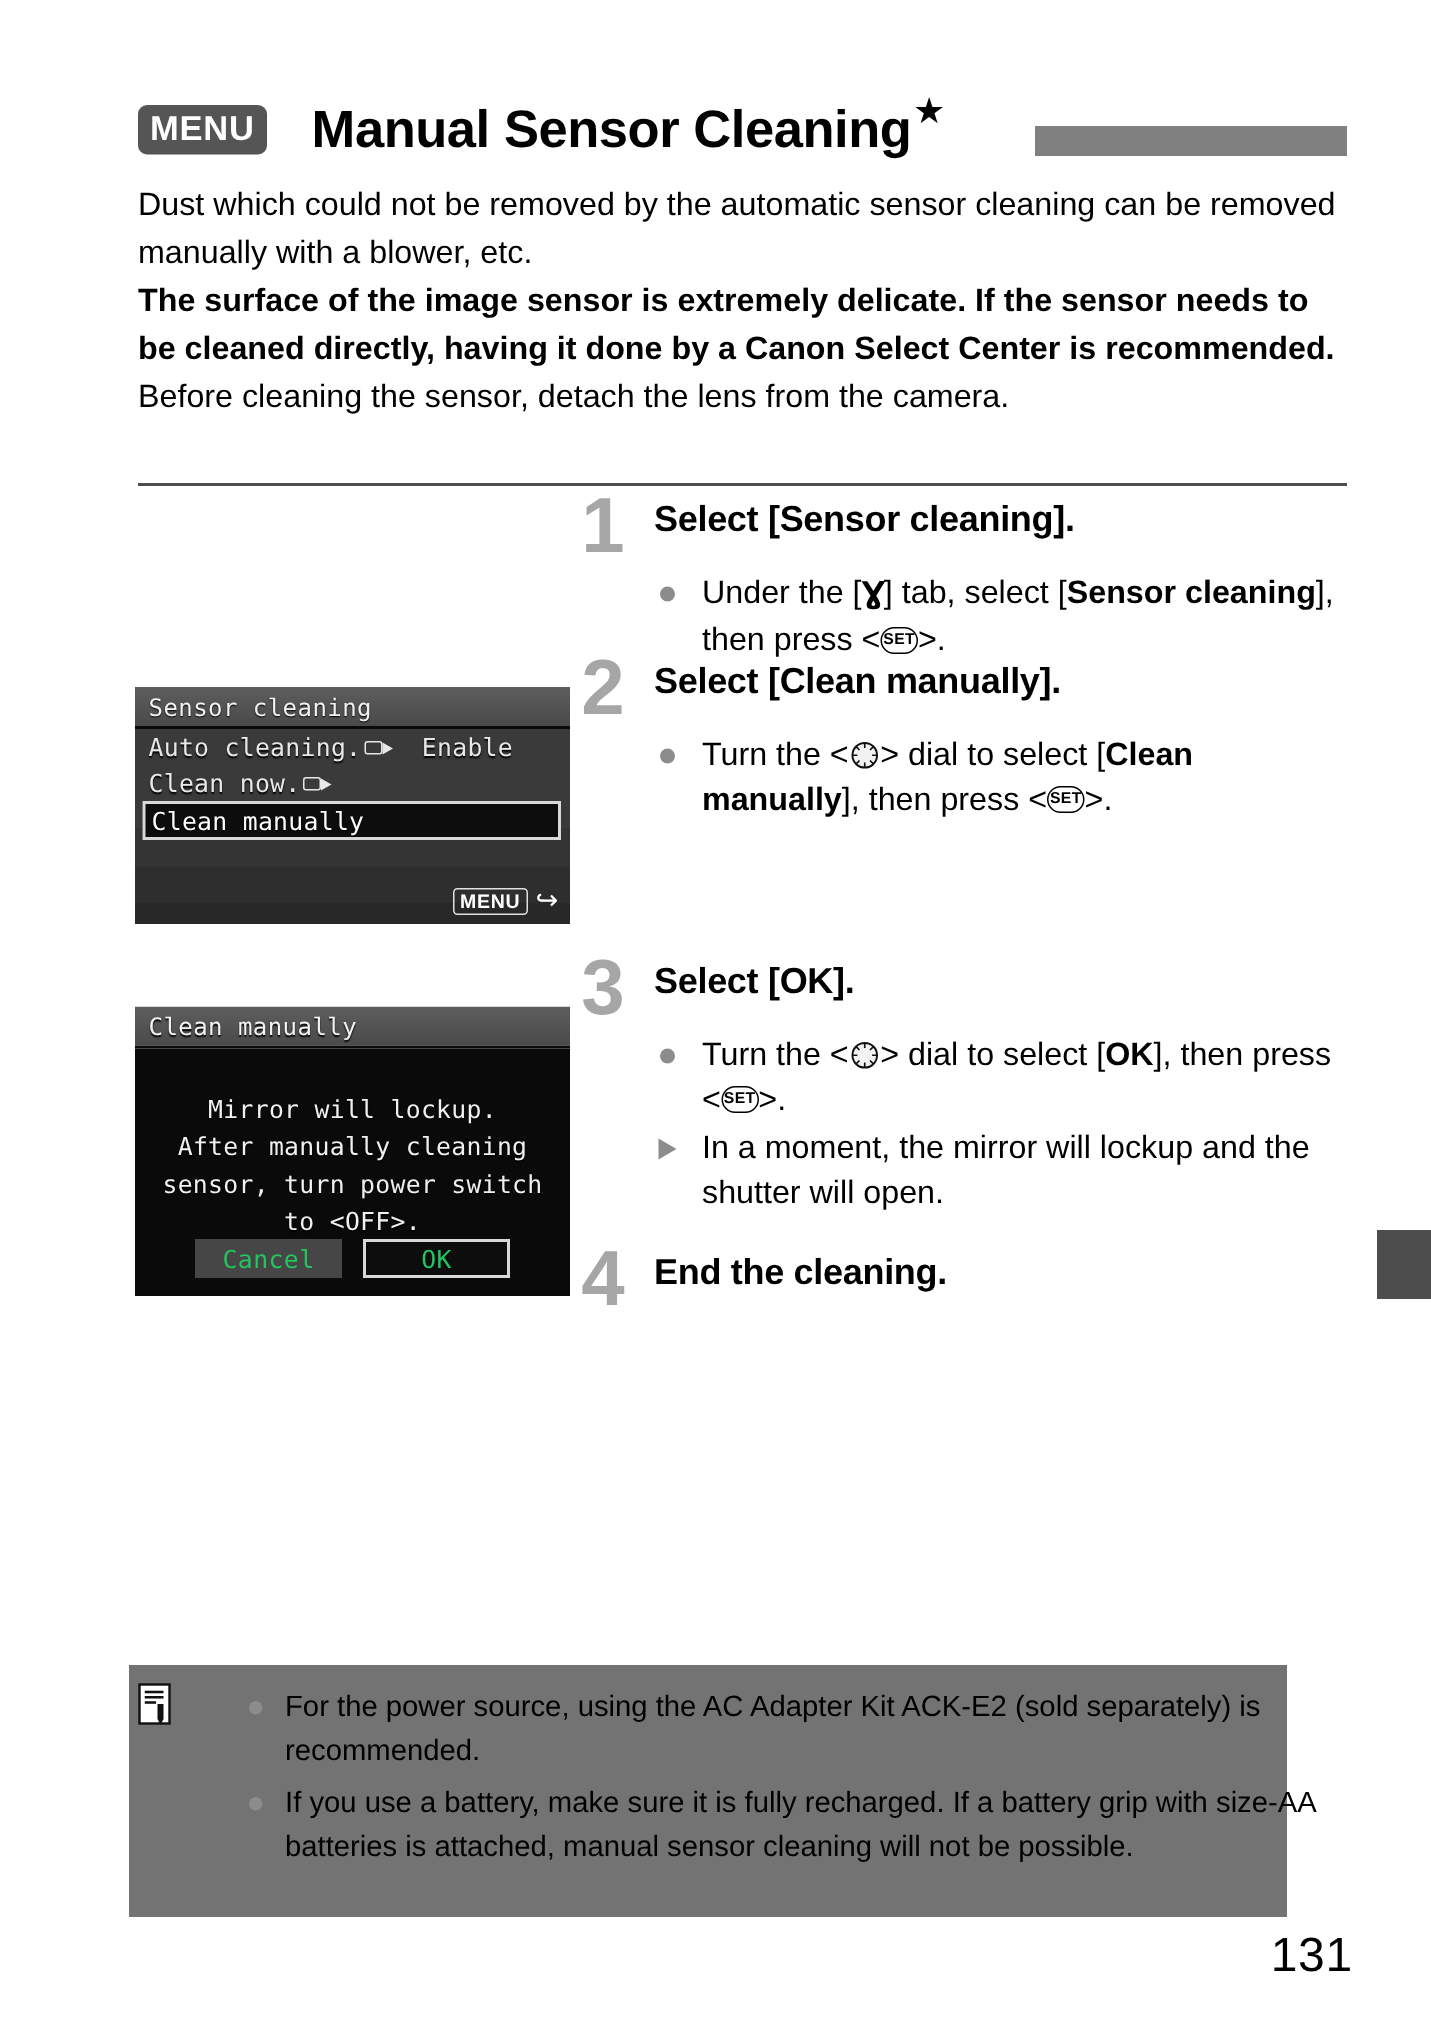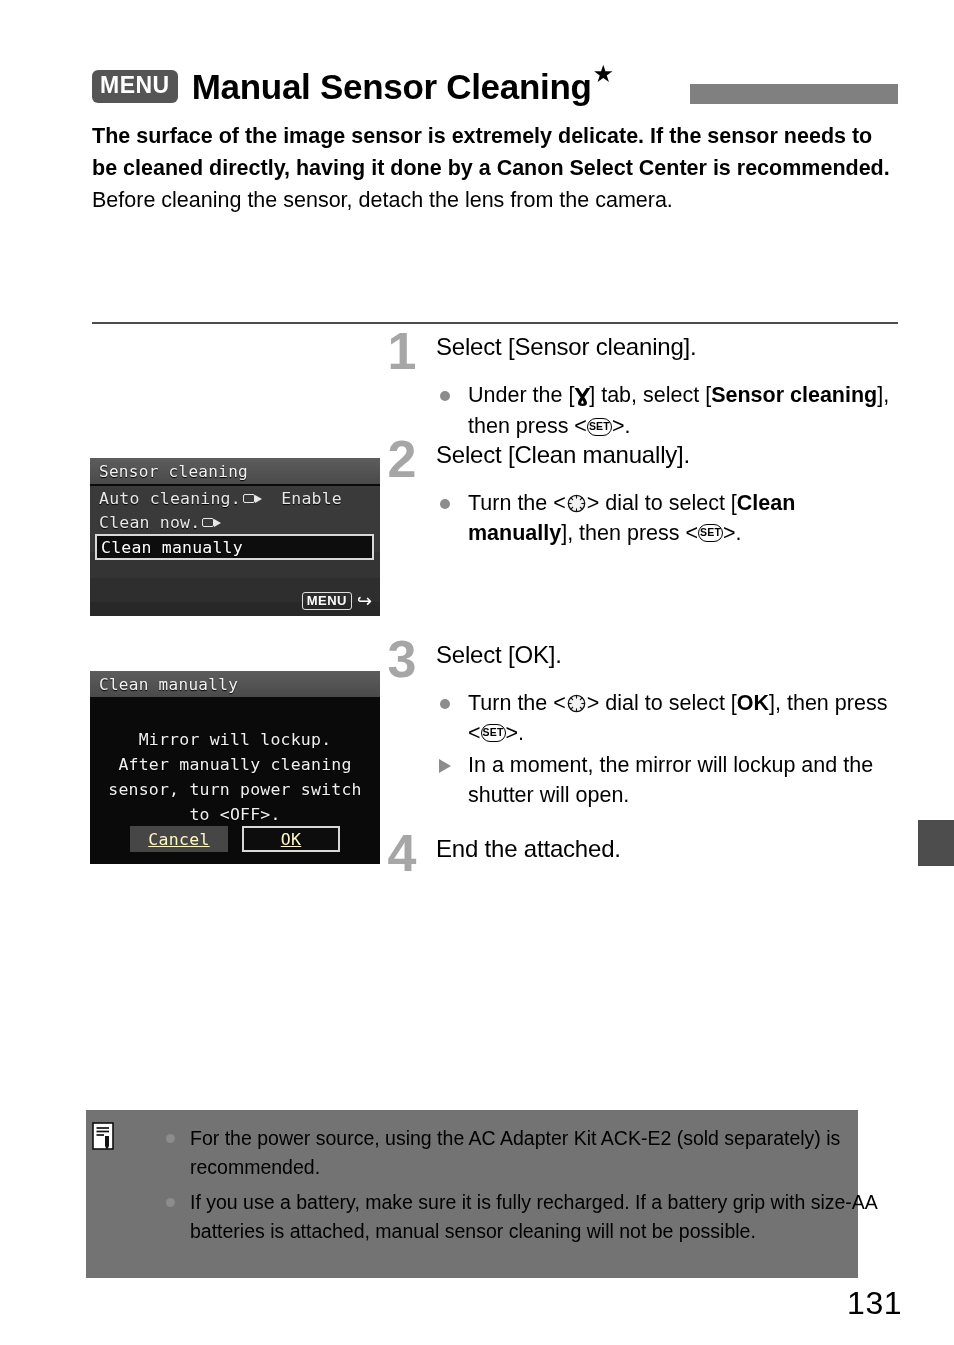--- a/index.html
+++ b/index.html
@@ -39,21 +39,21 @@
     padding: 3px 8px 4px 8px;
     line-height: 1;
     font-family: "Liberation Sans", sans-serif;
     box-sizing: border-box;
     height: 33px;
   }
   .title-text {
     font-size: 35px;
     font-weight: bold;
     letter-spacing: -0.3px;
-    margin-left: 14px;
+    margin-left: 30px;
     white-space: nowrap;
     line-height: 1;
   }
   .title-star {
     font-size: 24px;
     margin-left: 1px;
     position: relative;
     top: -12px;
     font-family: "DejaVu Sans", sans-serif;
   }
@@ -250,24 +250,23 @@
     justify-content: center;
     gap: 14px;
   }
   .dlg-btn {
     width: 98px;
     height: 26px;
     display: flex;
     align-items: center;
     justify-content: center;
     font-size: 16.5px;
-    color: #fef9c3;
+    color: #22c55e;
     box-sizing: border-box;
     letter-spacing: 0.3px;
-    text-decoration: underline;
   }
   .dlg-btn.plain  { background: #464646; }
   .dlg-btn.chosen { background: #0d0d0d; border: 2px solid #d8d8d8; }
 
   
   .steps { position: absolute; left: 378px; top: 332px; width: 522px; }
   .step { position: relative; margin-bottom: 4px; }
   .step-num {
     position: absolute;
     left: 0;
@@ -276,21 +275,21 @@
     font-size: 52px;
     font-weight: bold;
     color: #a6a6a6;
     line-height: 1;
     text-align: center;
     font-family: "Liberation Sans", sans-serif;
   }
   .step-title {
     margin-left: 58px;
     font-size: 24px;
-    font-weight: normal;
+    font-weight: bold;
     line-height: 30px;
     letter-spacing: -0.2px;
   }
   .bullets { margin-left: 58px; margin-top: 18px; }
   .bullet {
     position: relative;
     padding-left: 32px;
     font-size: 21.5px;
     line-height: 30px;
     margin-top: 2px;
@@ -426,20 +425,21 @@
 <body>
 
 <div class="title-row">
   <span class="menu-badge">MENU</span>
   <span class="title-text">Manual Sensor Cleaning</span>
   <span class="title-star">★</span>
 </div>
 <div class="title-bar"></div>
 
 <div class="intro">
+  <p>Dust which could not be removed by the automatic sensor cleaning can be removed manually with a blower, etc.</p>
   <p class="bold">The surface of the image sensor is extremely delicate. If the sensor needs to be cleaned directly, having it done by a Canon Select Center is recommended.</p>
   <p>Before cleaning the sensor, detach the lens from the camera.</p>
 </div>
 <div class="hr"></div>
 
 <div class="lcd" id="lcd-sensor-cleaning">
   <div class="lcd-head"></div>
   <div class="lcd-head-text">Sensor cleaning</div>
   <div class="lcd-body">
     <div class="menu-list">
@@ -536,21 +536,21 @@
       </div>
       <div class="bullet">
         <span class="mk tri-mk"></span>
         <span>In a moment, the mirror will lockup and the shutter will open.</span>
       </div>
     </div>
   </div>
 
   <div class="step">
     <div class="step-num">4</div>
-    <div class="step-title">End the attached.</div>
+    <div class="step-title">End the cleaning.</div>
   </div>
 
 </div>
 
 <div class="edge-tab"></div>
 
 <div class="note-box">
   <div class="note-icon">
     <svg width="26" height="30" viewBox="0 0 26 30">
       <rect x="1" y="1" width="20" height="26" fill="#fff" stroke="#111" stroke-width="1.6"></rect>

